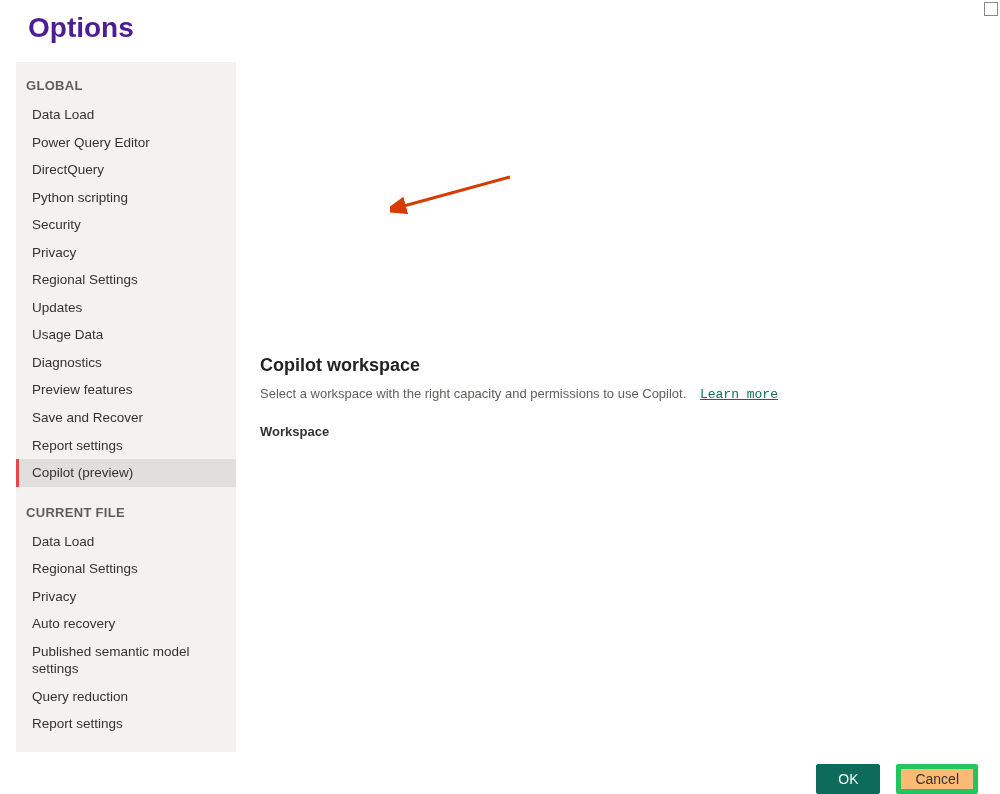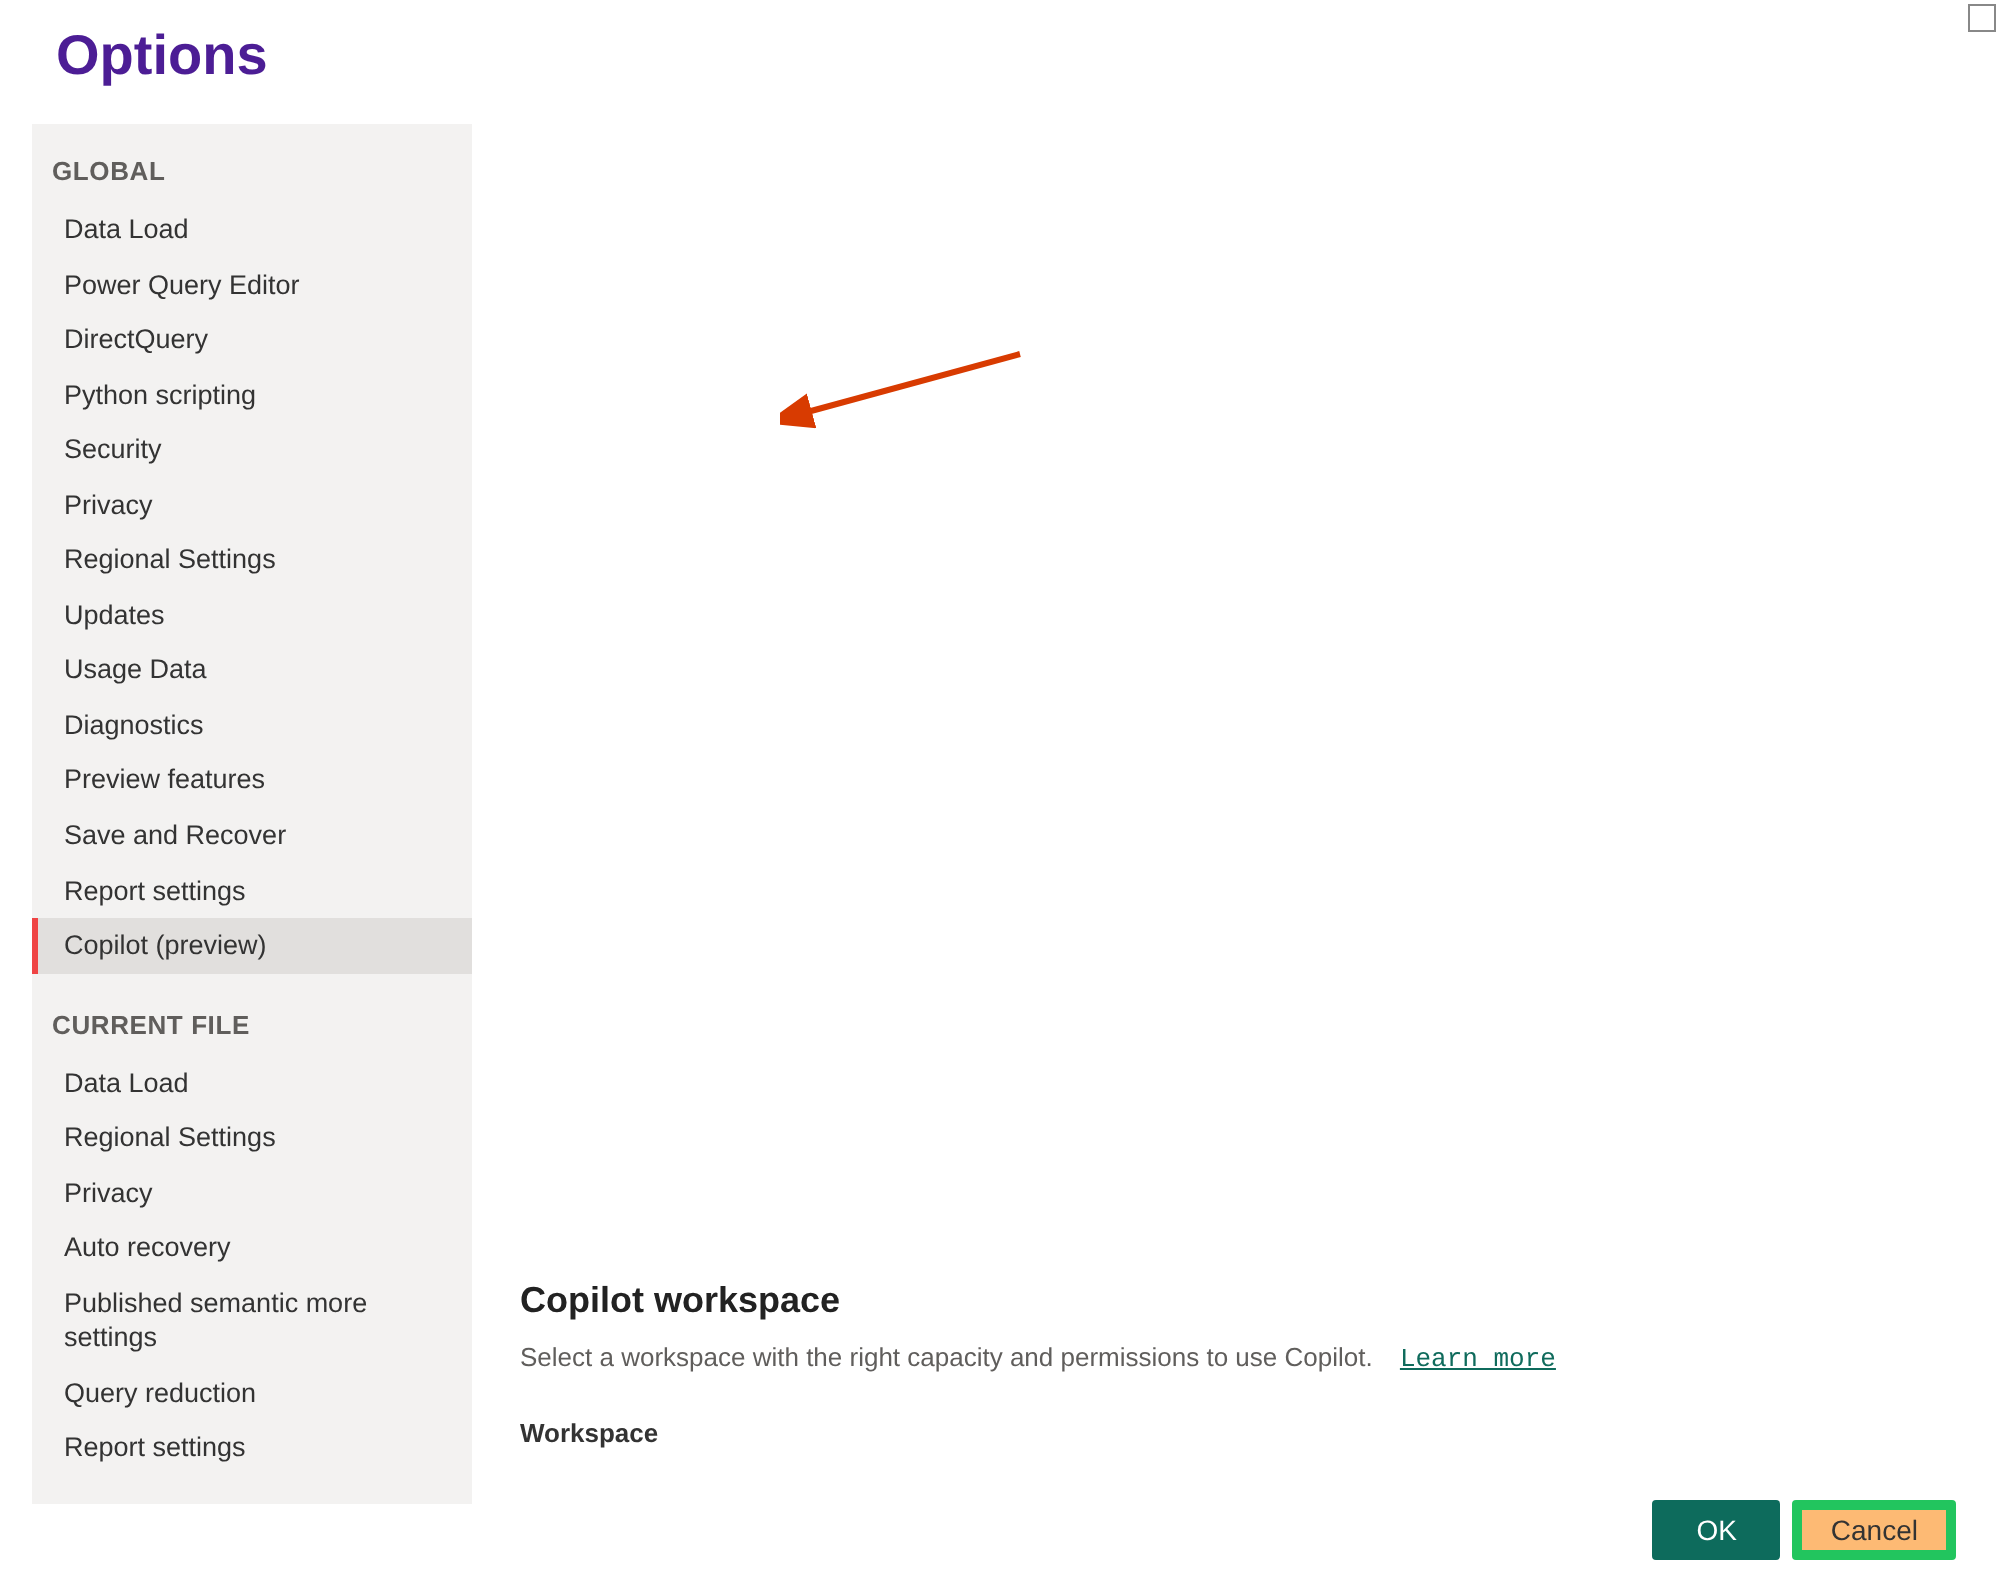--- a/index.html
+++ b/index.html
@@ -15,21 +15,21 @@
     .title-row {
       padding: 12px 28px 18px 28px;
     }
     .title-row h1 {
       font-size: 28px;
       font-weight: 700;
       color: #4c1d95;
     }
     .content-area {
       display: flex;
-      align-items: flex-end;
+      align-items: center;
       padding: 0 0 0 16px;
     }
     .sidebar {
       width: 220px;
       background: #f3f2f1;
       padding: 14px 0 14px 0;
       font-size: 13.5px;
       min-height: 678px;
     }
     .sidebar-section-title {
@@ -107,24 +107,24 @@
       font-size: 14px;
       font-weight: 400;
       cursor: pointer;
     }
     .annotation-arrow {
       position: absolute;
       pointer-events: none;
     }
     .footer-buttons {
       position: absolute;
-      bottom: 14px;
+      bottom: 0;
       right: 22px;
       display: flex;
-      gap: 6px;
+      gap: 16px;
     }
     .btn {
       min-width: 64px;
       height: 30px;
       padding: 0 14px;
       font-size: 14px;
       border-radius: 2px;
       cursor: pointer;
       border: 1px solid transparent;
     }
@@ -181,21 +181,21 @@
     <div class="sidebar-item">Report settings</div>
     <div class="sidebar-item active">Copilot (preview)</div>
 
     <div class="sidebar-section-gap"></div>
 
     <div class="sidebar-section-title">CURRENT FILE</div>
     <div class="sidebar-item">Data Load</div>
     <div class="sidebar-item">Regional Settings</div>
     <div class="sidebar-item">Privacy</div>
     <div class="sidebar-item">Auto recovery</div>
-    <div class="sidebar-item">Published semantic more settings</div>
+    <div class="sidebar-item">Published semantic model settings</div>
     <div class="sidebar-item">Query reduction</div>
     <div class="sidebar-item">Report settings</div>
   </div>
 
   <div class="main-panel">
     <div class="panel-heading">Copilot workspace</div>
     <div class="panel-desc">
       <span>Select a workspace with the right capacity and permissions to use Copilot.</span>
       <a class="learn-link">Learn more</a>
     </div>

